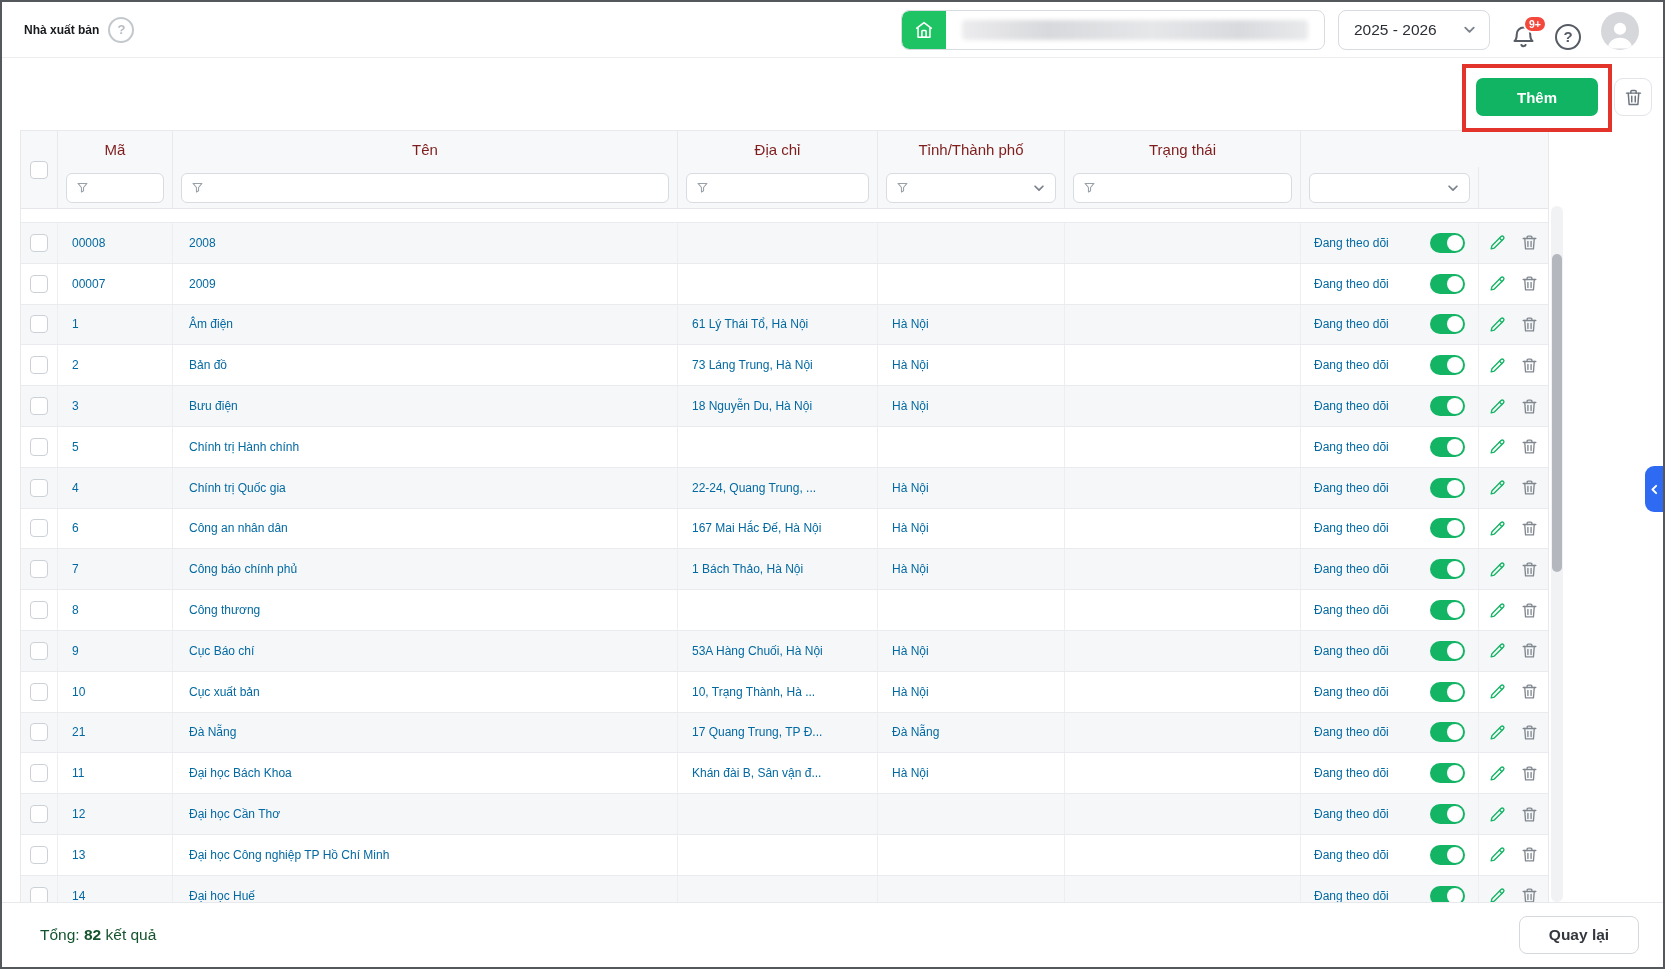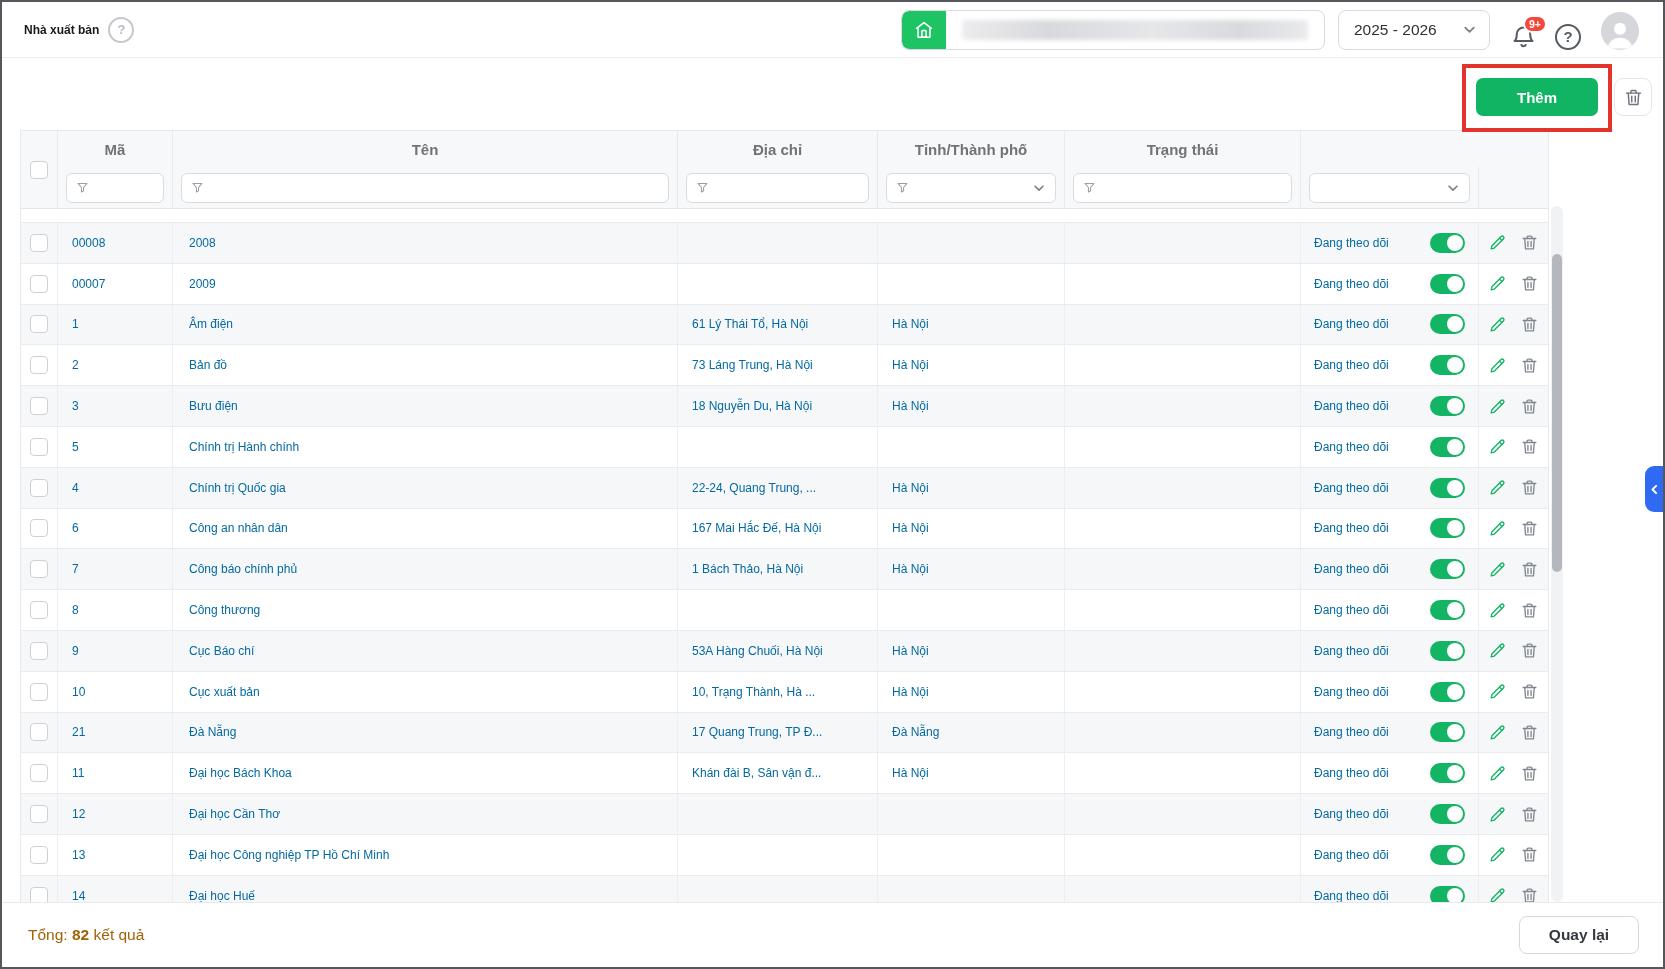--- a/index.html
+++ b/index.html
@@ -41,22 +41,22 @@
     font-family:inherit;display:flex;align-items:center;justify-content:center;}
   .trash-top-btn{position:absolute;left:1612px;top:76px;width:38px;height:38px;border:1px solid #e2e4e8;
     border-radius:9px;background:#fff;display:flex;align-items:center;justify-content:center;
     color:#6f7680;box-sizing:border-box;z-index:7;}
   
   .table{position:absolute;left:18px;top:128px;width:1529px;border:1px solid #e7e9ec;border-bottom:none;
     box-sizing:border-box;z-index:1;background:#fff;}
   .grid{display:grid;grid-template-columns:37px 115px 505px 200px 187px 236px 178px 1fr;}
   .thead{background:#f7f8fa;}
   .hlabels{height:36px;}
-  .hcell{display:flex;align-items:center;justify-content:center;font-weight:700;font-size:15px;
-    color:#737373;border-right:1px solid #e7e9ec;}
+  .hcell{display:flex;align-items:center;justify-content:center;font-weight:400;font-size:15px;
+    color:#7f1d1d;border-right:1px solid #e7e9ec;}
   .hcell:last-child{border-right:none;}
   .hfilters{height:41px;border-bottom:1px solid #e4e6ea;}
   .fcell{display:flex;align-items:center;padding:0 8px;border-right:1px solid #e7e9ec;box-sizing:border-box;}
   .fcell:last-child{border-right:none;}
   .fcell.check{justify-content:center;padding:0;}
   .filter-box{height:30px;background:#fff;border:1px solid #d8dbe0;border-radius:6px;flex:1;
     display:flex;align-items:center;padding:0 9px;color:#9aa0a8;box-sizing:border-box;gap:6px;}
   .filter-box .right{margin-left:auto;color:#7b828c;display:flex;}
   .checkbox{width:18px;height:18px;border:1.6px solid #ccd1d7;border-radius:4px;background:#fff;box-sizing:border-box;}
   .header-check{transform:translateY(-18px);}
@@ -77,21 +77,21 @@
   .icon-btn.edit{color:#13b464;}
   .icon-btn.del{color:#81878f;}
   
   .vscroll-track{position:absolute;left:1549px;top:204px;width:12px;height:696px;background:#f1f2f4;border-radius:6px;z-index:3;}
   .vscroll-thumb{position:absolute;left:1px;top:48px;width:10px;height:318px;background:#b4b8be;border-radius:5px;}
   .collapse-tab{position:absolute;right:0;top:464px;width:18px;height:46px;background:#2e6bf2;
     border-radius:9px 0 0 9px;display:flex;align-items:center;justify-content:center;z-index:9;}
   
   .footer{position:absolute;left:0;top:900px;width:100%;height:65px;background:#fff;border-top:1px solid #e7e9ec;
     display:flex;align-items:center;padding:0 24px 0 26px;box-sizing:border-box;z-index:5;}
-  .total{font-size:15.5px;color:#a16207;}
+  .total{font-size:15.5px;color:#14532d;margin-left:12px;}
   .total b{font-weight:700;}
   .back-btn{margin-left:auto;width:120px;height:38px;border:1px solid #d5d8dd;border-radius:8px;background:#fff;
     font-size:15.5px;color:#34383e;font-family:inherit;display:flex;align-items:center;justify-content:center;box-sizing:border-box;font-weight:bold;}
   svg{display:block;}
 </style>
 </head>
 <body>
 
 <div class="page">
 

